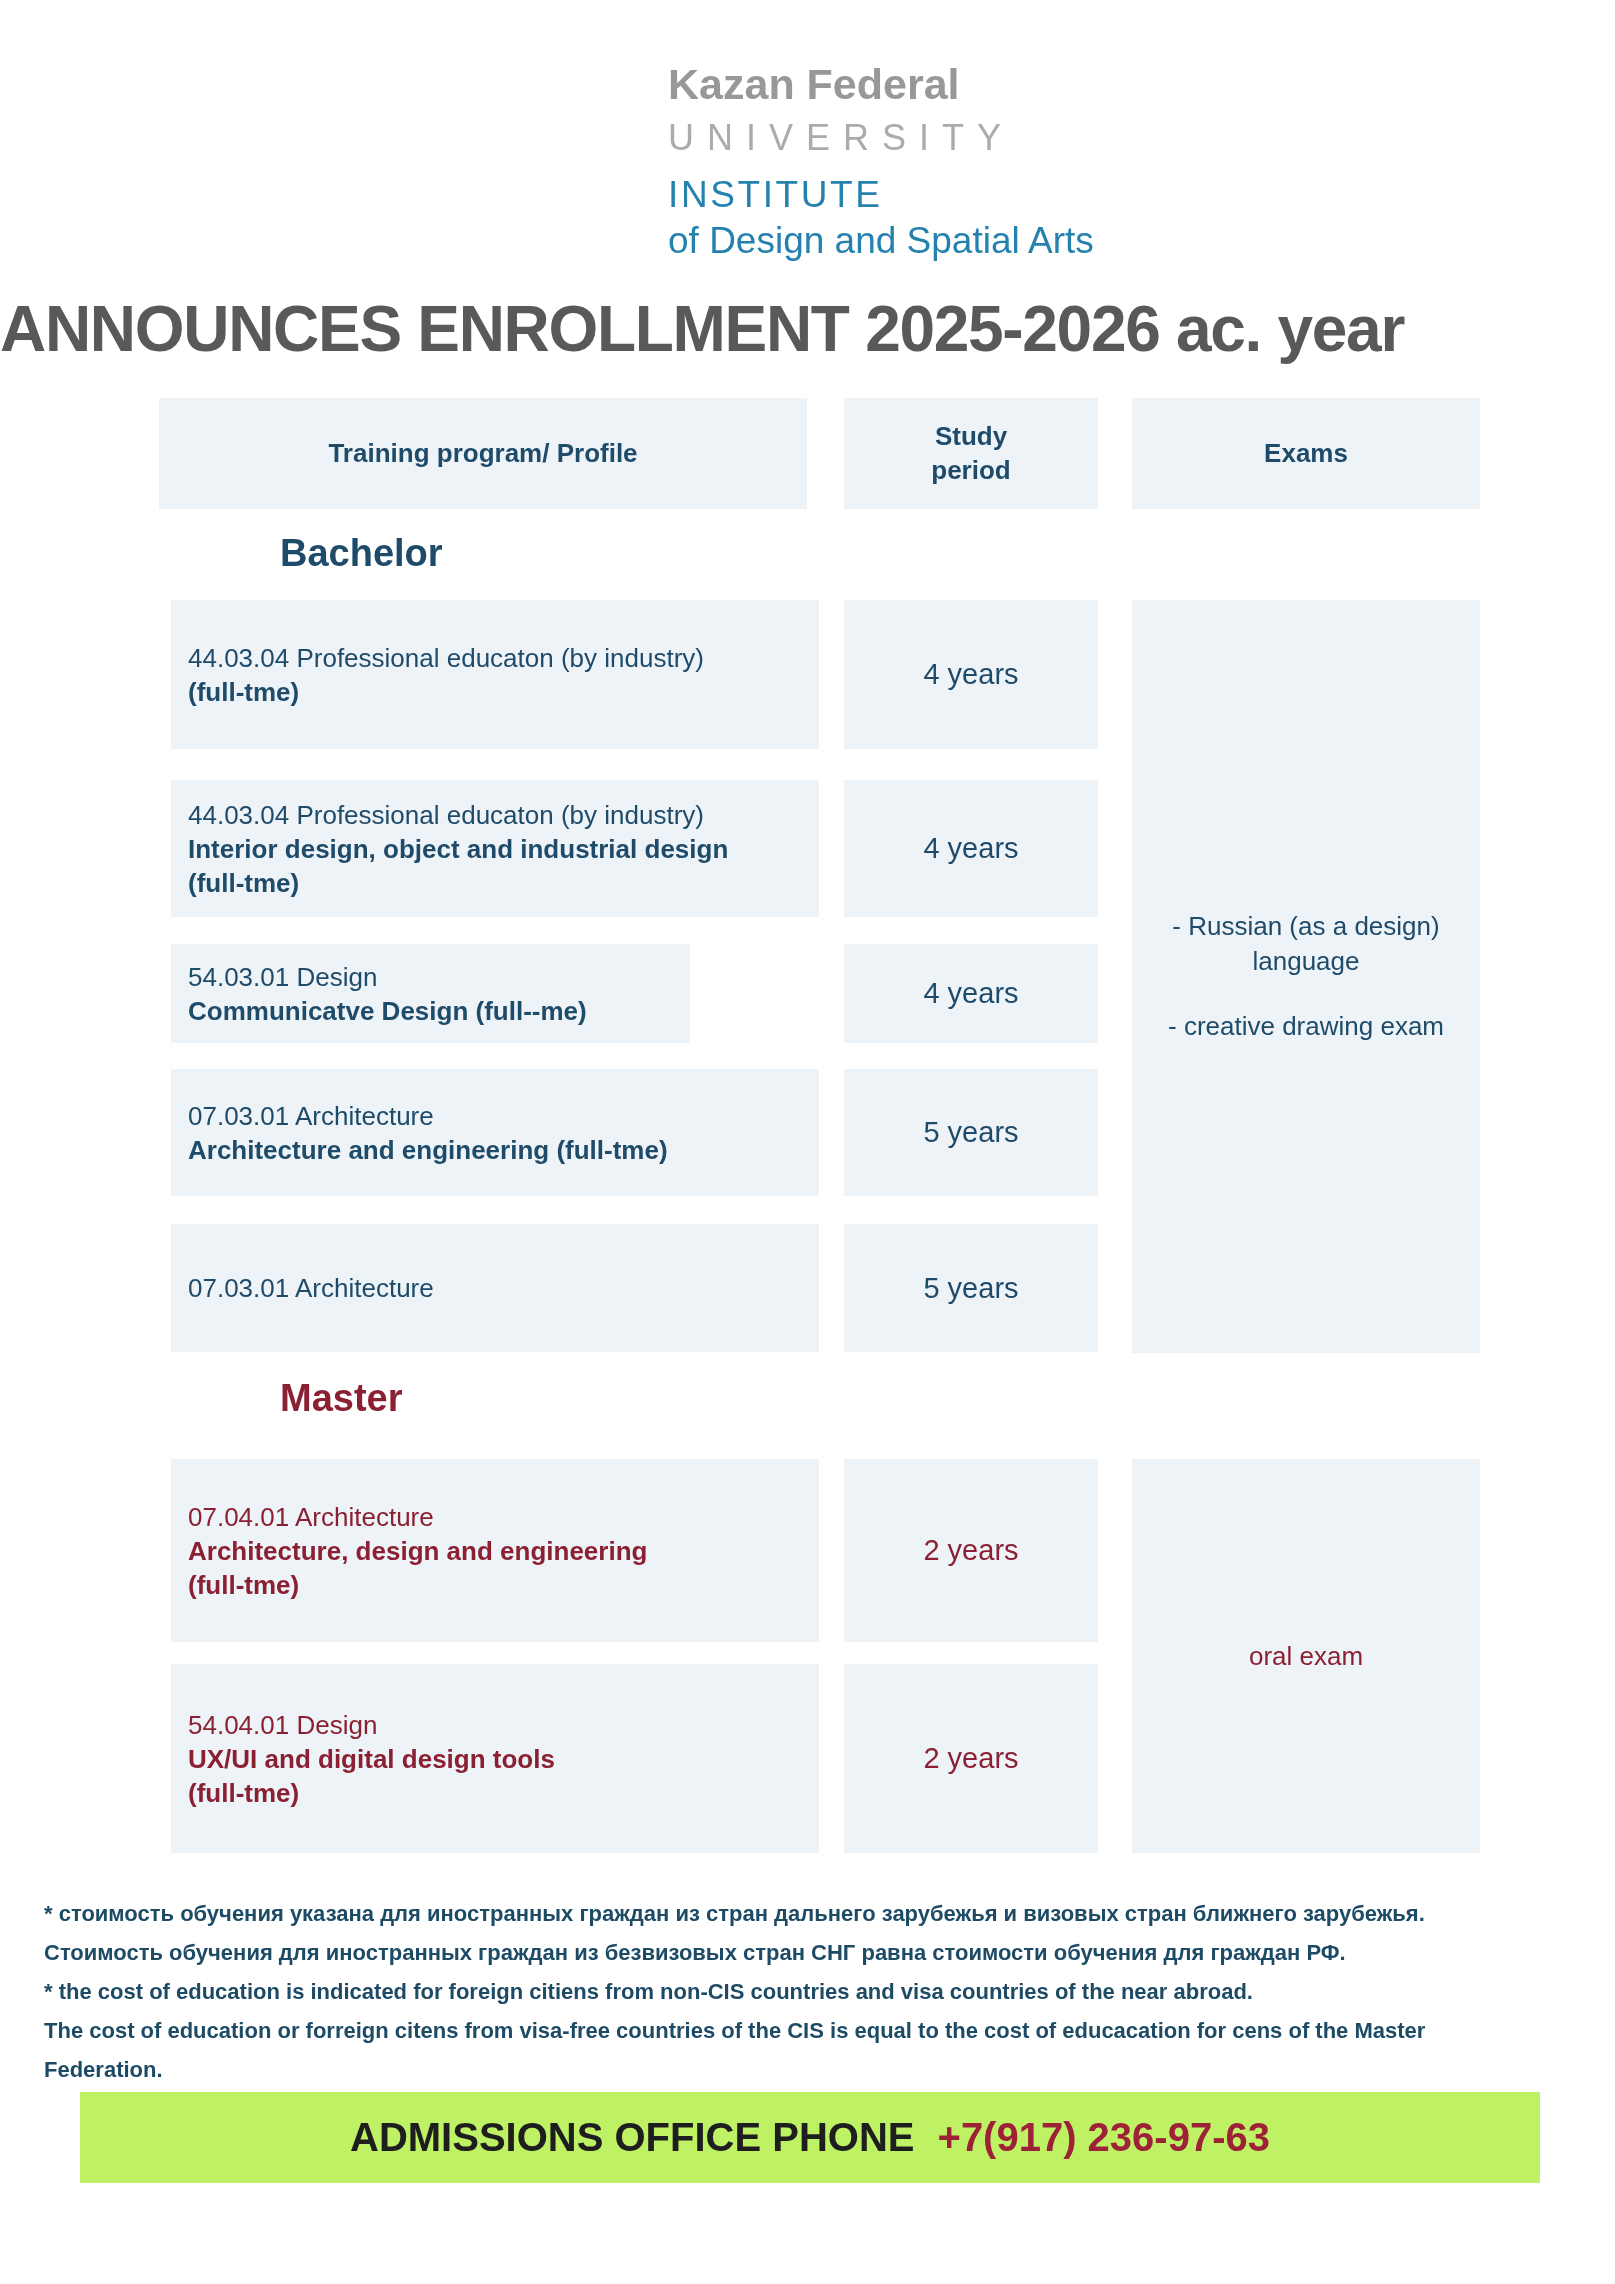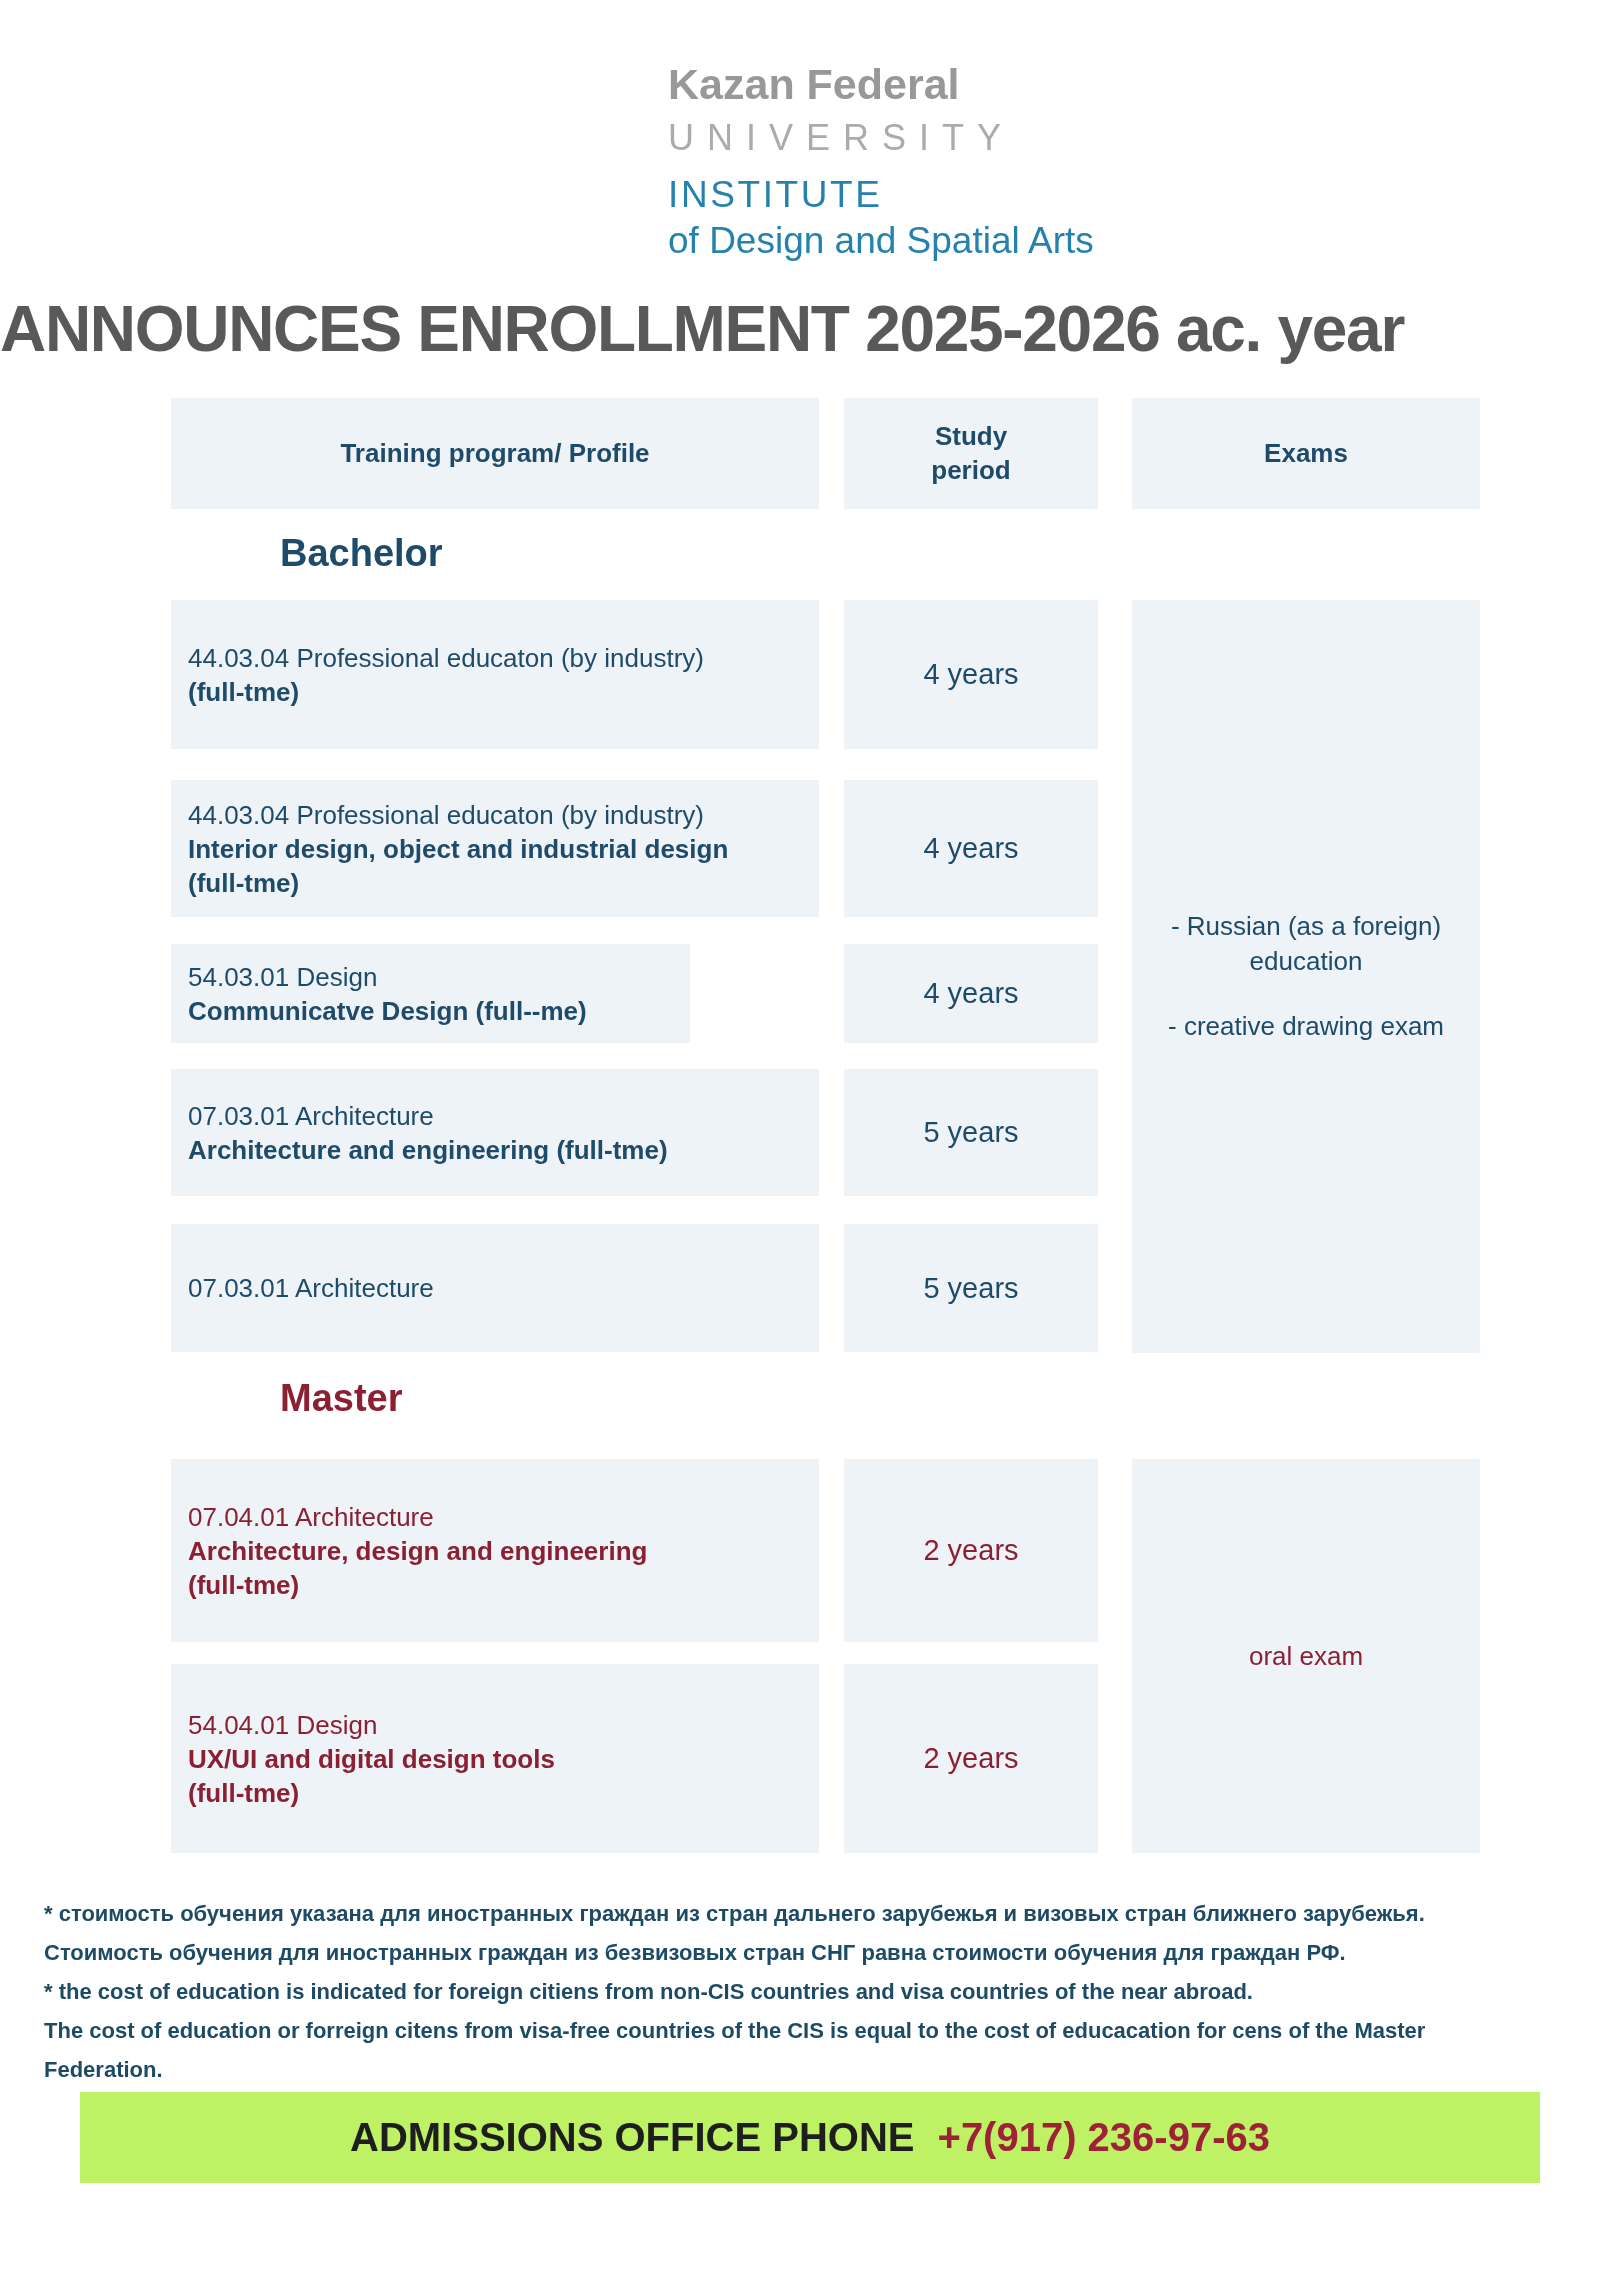--- a/index.html
+++ b/index.html
@@ -105,21 +105,21 @@
 
   <div class="logo-text">
     <div class="logo-kazan">Kazan Federal</div>
     <div class="logo-univ">UNIVERSITY</div>
     <div class="logo-inst1">INSTITUTE</div>
     <div class="logo-inst2">of Design and Spatial Arts</div>
   </div>
 
   <div class="title">ANNOUNCES ENROLLMENT 2025-2026 ac. year</div>
 
-  <div class="cell hdr" style="left:171px; top:398px; width:648px; height:111px;">
+  <div class="cell hdr" style="left:159px; top:398px; width:648px; height:111px;">
     <span>Training program/ Profile</span>
   </div>
   <div class="cell hdr" style="left:844px; top:398px; width:254px; height:111px;">
     <span class="narrow">Study period</span>
   </div>
   <div class="cell hdr" style="left:1132px; top:398px; width:348px; height:111px;">
     <span>Exams</span>
   </div>
 
   <div class="section-heading bachelor" style="top:532px;">Bachelor</div>
@@ -161,21 +161,21 @@
 
   <div class="cell prog" style="left:171px; top:1224px; width:648px; height:128px;">
     <div class="code">07.03.01 Architecture</div>
     <div class="mode"></div>
   </div>
   <div class="cell period" style="left:844px; top:1224px; width:254px; height:128px;">
     <span>5 years</span>
   </div>
 
   <div class="cell exams-cell" style="left:1132px; top:600px; width:348px; height:753px;">
-    <div>- Russian (as a foreign) education</div>
+    <div>- Russian (as a design) language</div>
     <div>- creative drawing exam</div>
   </div>
 
   <div class="section-heading master" style="top:1377px;">Master</div>
 
   <div class="cell prog master-row" style="left:171px; top:1459px; width:648px; height:183px;">
     <div class="code">07.04.01 Architecture</div>
     <div class="profile">Architecture, design and engineering</div>
     <div class="mode">(full-tme)</div>
   </div>

